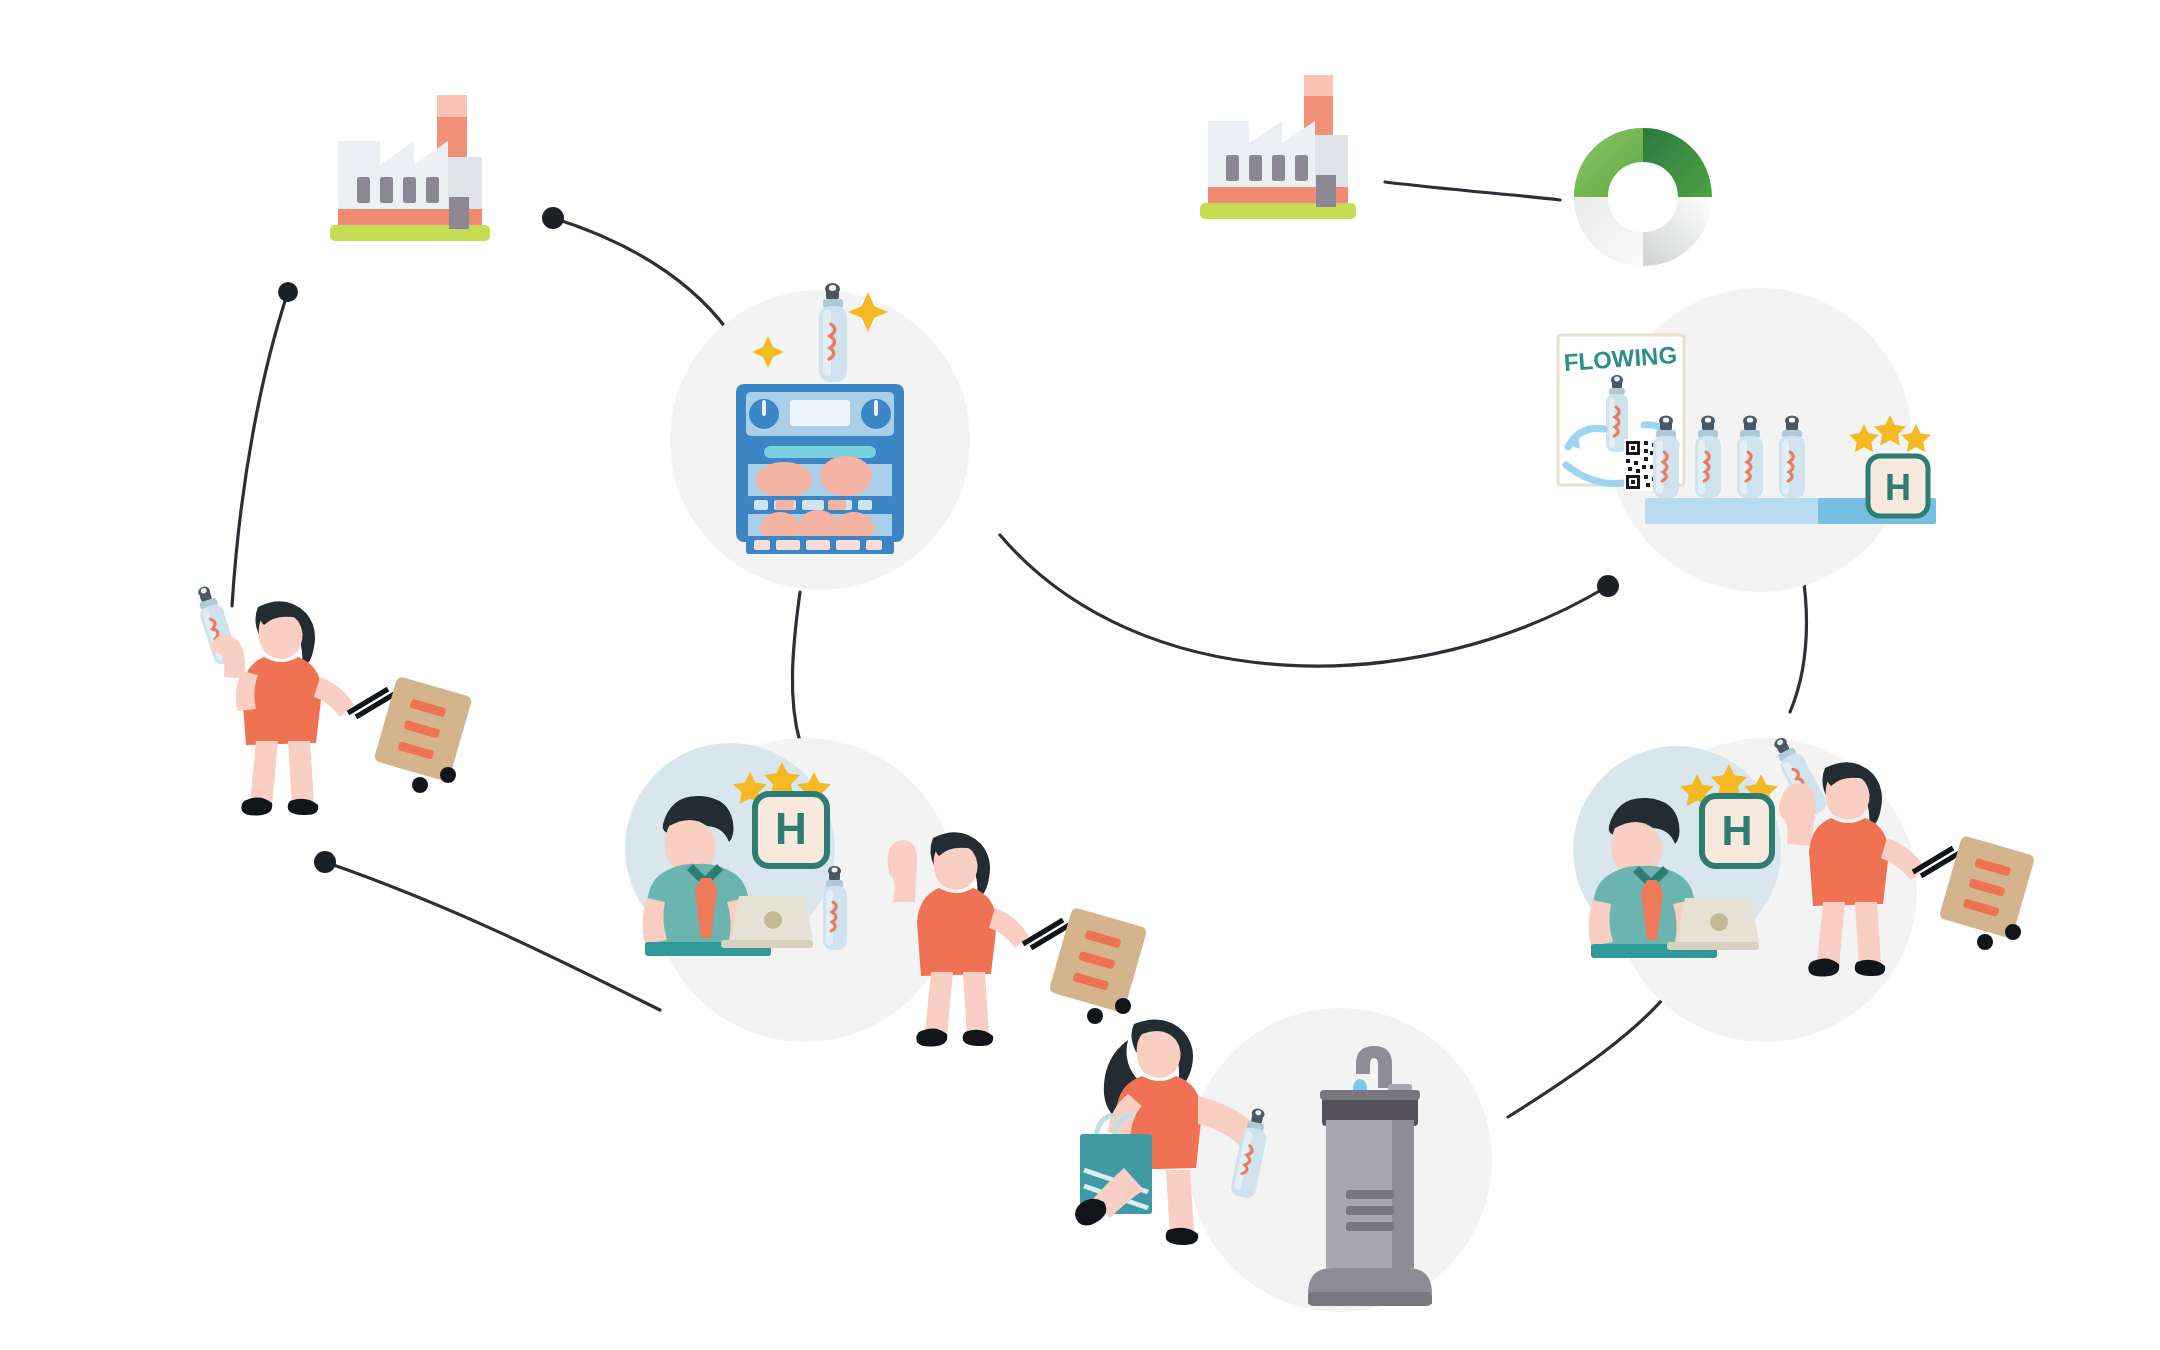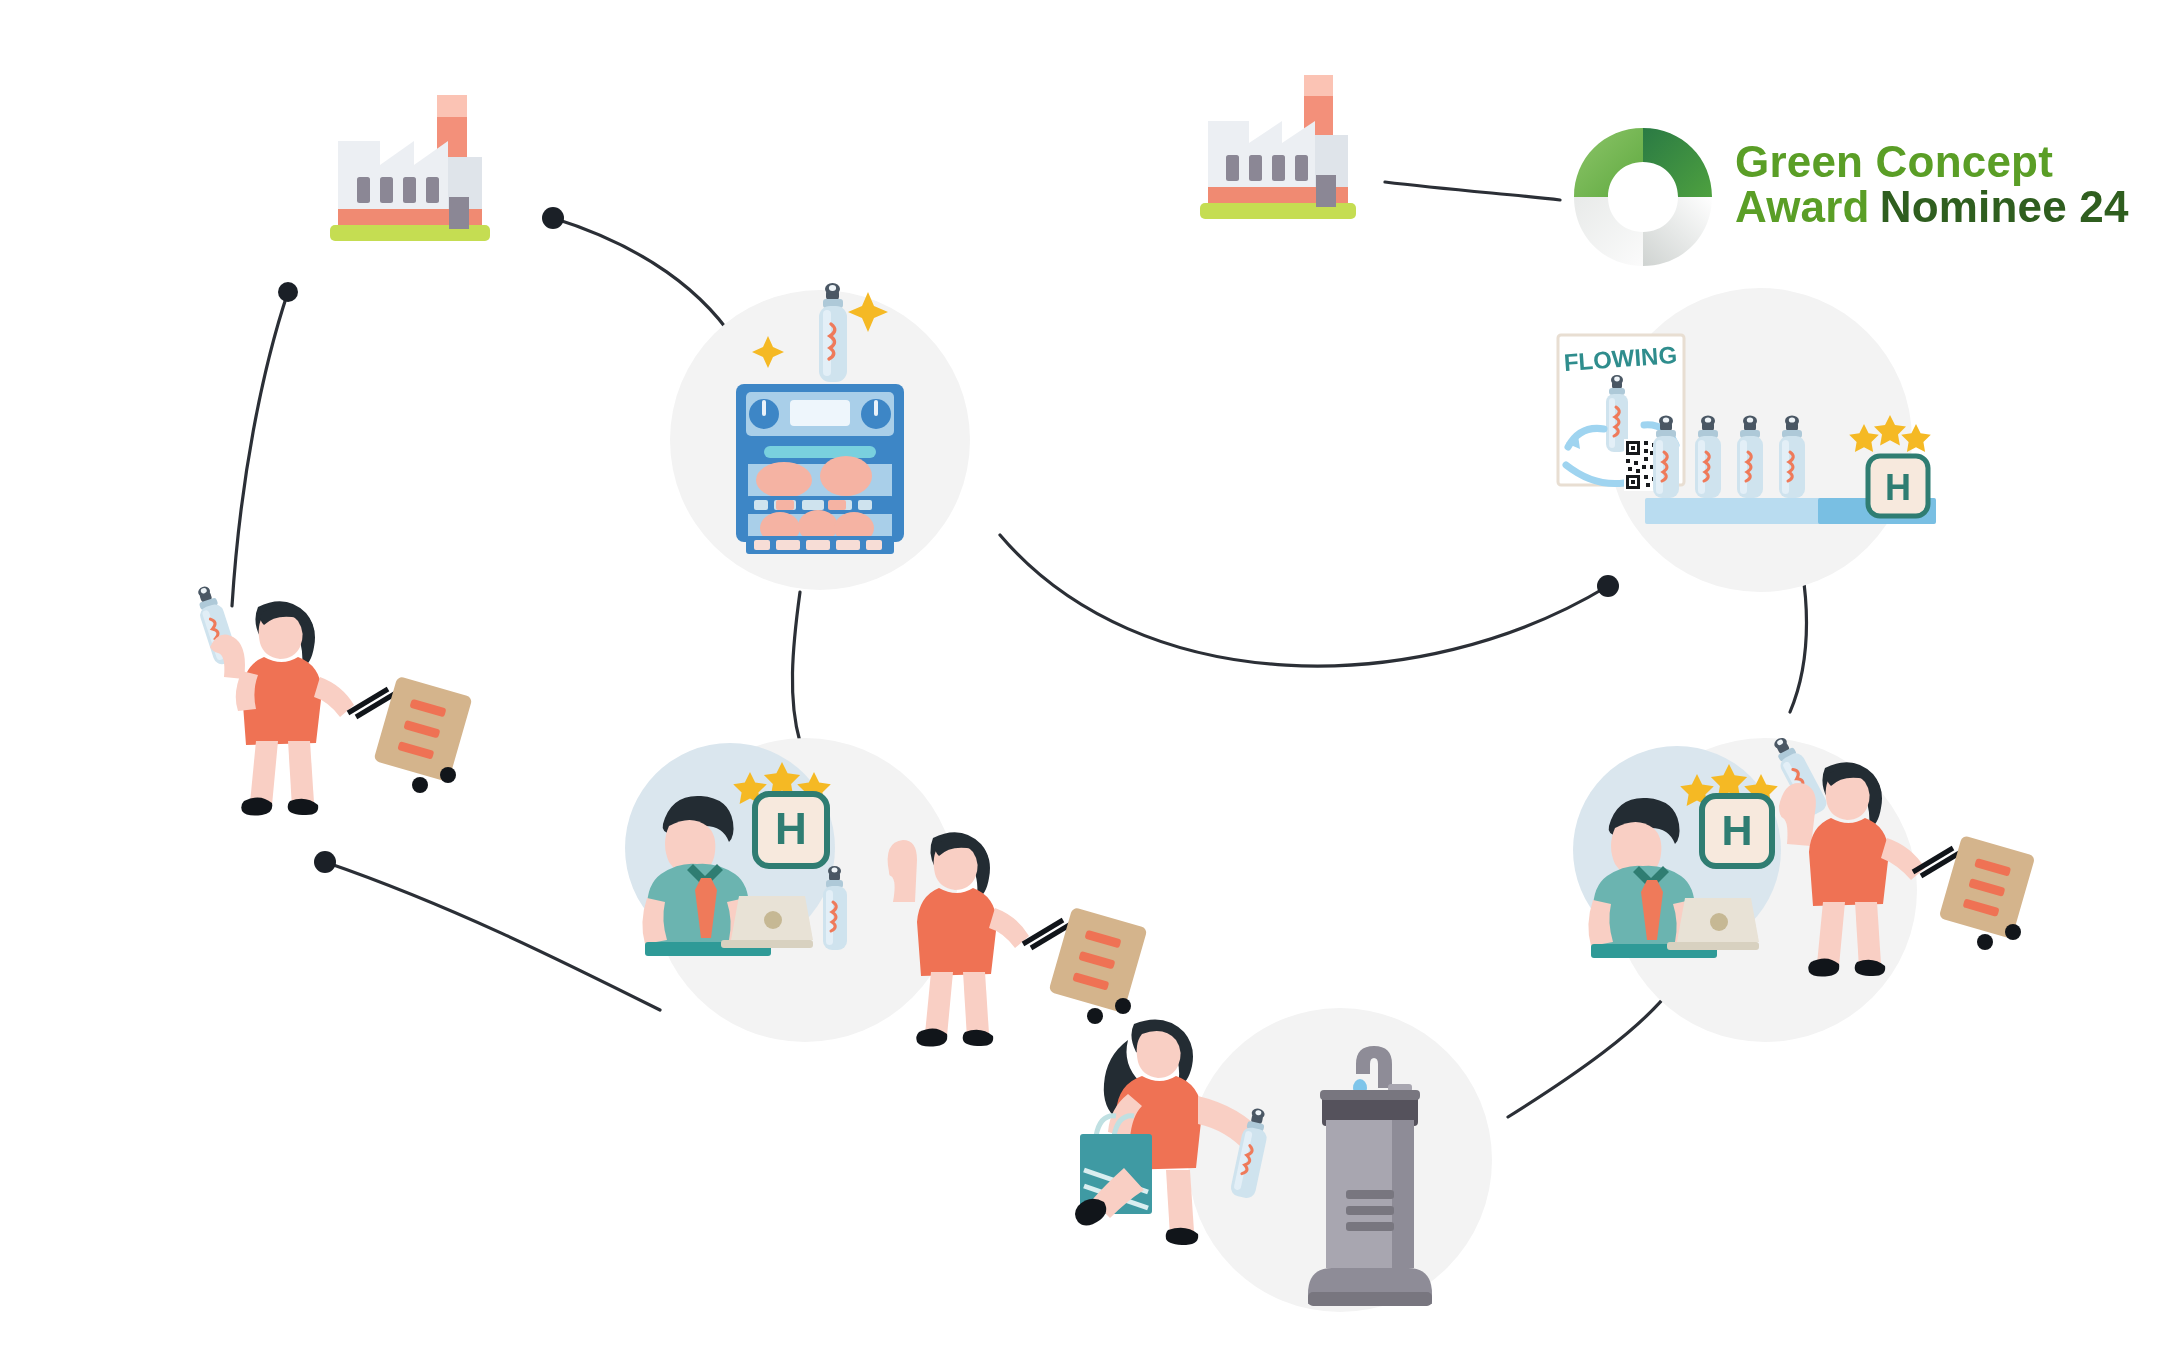--- a/index.html
+++ b/index.html
@@ -519,22 +519,14 @@
           <stop offset="100%" stop-color="#fbfbfb"></stop>
       </linearGradient>
     </defs>
     <path d="M 75 6 C 36 6 6 36 6 75 L 40 75 C 40 55 55 40 75 40 Z" fill="url(#gTL)"></path>
     <path d="M 75 6 C 114 6 144 36 144 75 L 110 75 C 110 55 95 40 75 40 Z" fill="url(#gTR)"></path>
     <path d="M 144 75 C 144 114 114 144 75 144 L 75 110 C 95 110 110 95 110 75 Z" fill="url(#gBR)"></path>
     <path d="M 6 75 C 6 114 36 144 75 144 L 75 110 C 55 110 40 95 40 75 Z" fill="url(#gBL)"></path>
     <path d="M 40 75 L 75 40 L 110 75 L 75 110 Z" fill="#ffffff"></path>
   </svg>
 
-  <div class="award-text">
-    <div class="award-line">
-      <span class="aw-green">Green  Concept</span>
-    </div>
-    <div class="award-line">
-      <span class="aw-green">Award</span><span class="aw-sp"></span><span class="aw-dark">Nominee 24</span>
-    </div>
-  </div>
 
 </div>
 
 </body></html>

